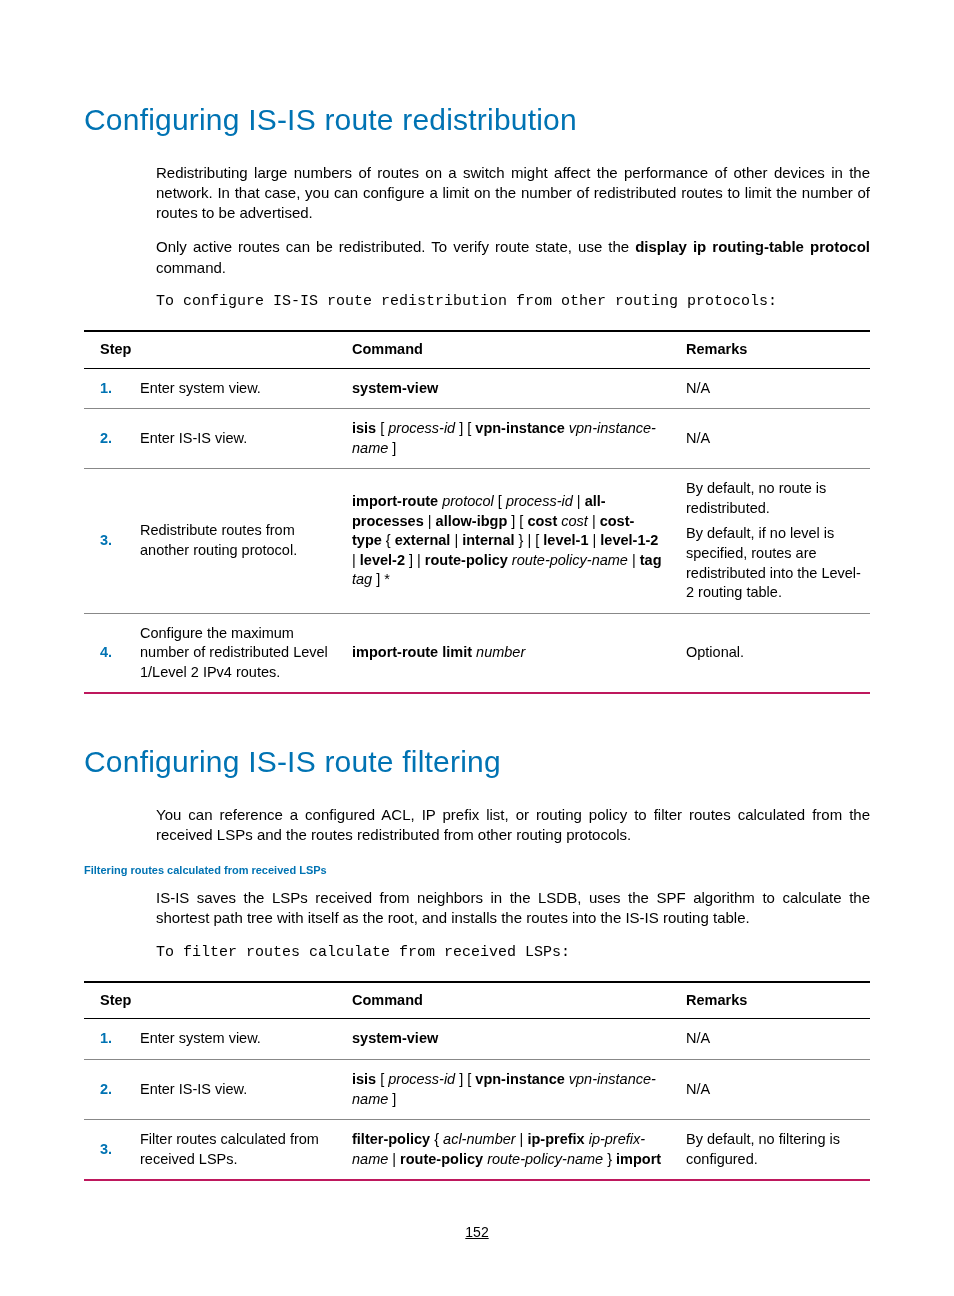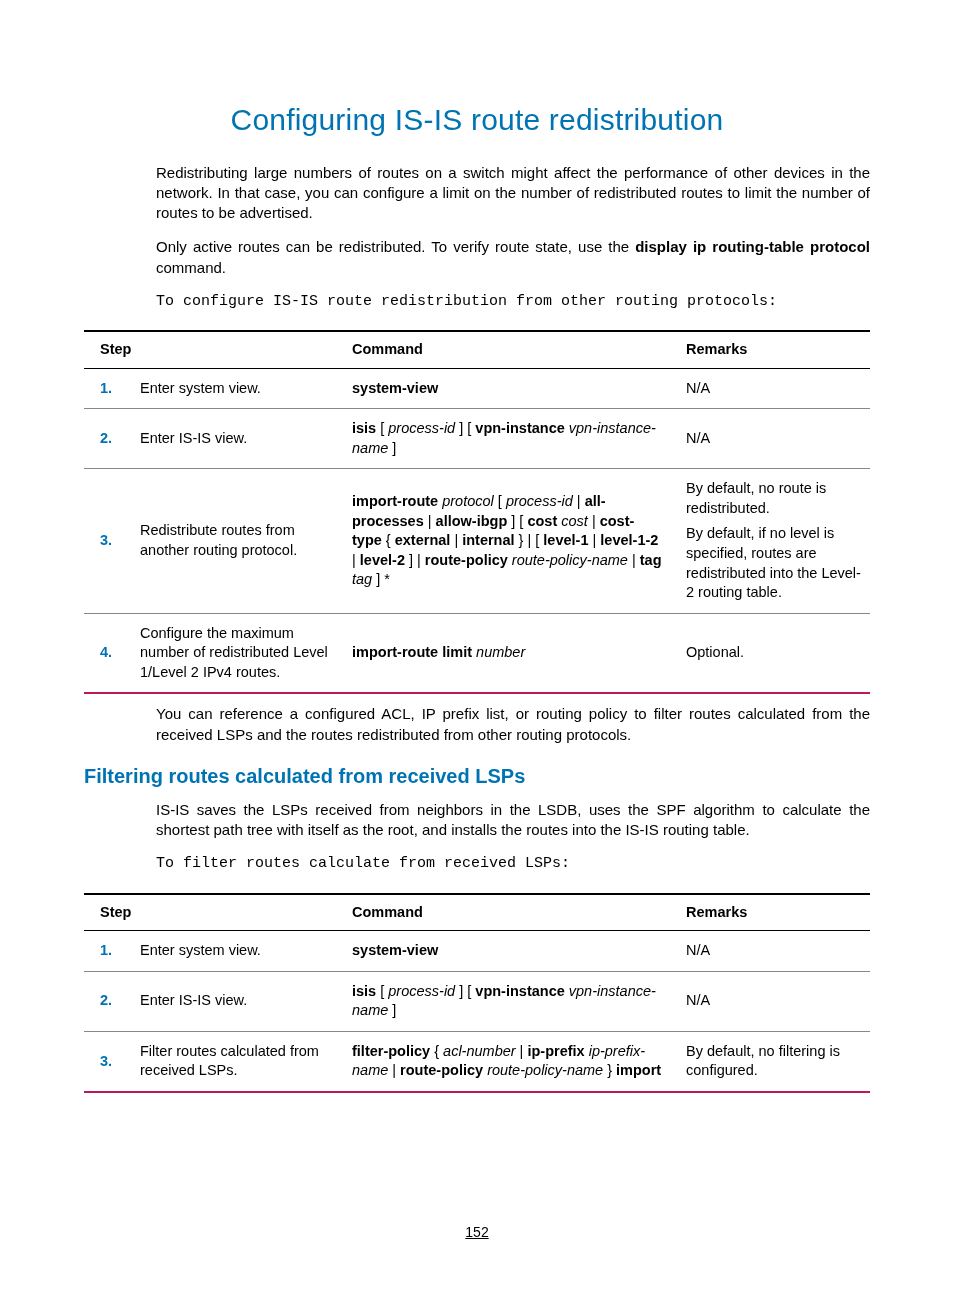--- a/index.html
+++ b/index.html
@@ -18,21 +18,20 @@
     padding: 100px 84px 0 84px;
     font-size: 15px;
     line-height: 1.35;
   }
   h1.section {
     color: #0073b3;
     font-weight: 400;
     font-size: 30px;
     margin: 0 0 22px 0;
     letter-spacing: 0.2px;
-    text-align: center;
   }
   h1.section.sec2 { margin-top: 48px; }
   .body-para {
     margin: 0 0 14px 0;
     margin-left: 72px;
     text-align: justify;
     font-size: 15px;
   }
   .body-para.lead { margin-bottom: 18px; font-family: Liberation Mono, monospace; }
   .bold { font-weight: 700; }
@@ -67,21 +66,21 @@
   }
   th.numhead { padding-left: 16px !important; }
   .col-step { width: 200px; }
   .col-cmd { width: 310px; padding-right: 18px !important; margin-top: 31px; }
   .col-rem { }
   .cmd .b { font-weight: 700; }
   .cmd .i { font-style: italic; }
   .sub-heading {
     color: #0073b3;
     font-weight: 700;
-    font-size: 20px;
+    font-size: 11px;
     margin: 18px 0 10px 0;
   }
   .rem-block div { margin-bottom: 6px; }
   .rem-block div:last-child { margin-bottom: 0; }
   .pagenum {
     position: absolute;
     bottom: 54px;
     left: 0;
     width: 100%;
     text-align: center;
@@ -138,20 +137,21 @@
         </tr>
         <tr>
           <td class="numcell">4.</td>
           <td class="col-step">Configure the maximum number of redistributed Level 1/Level 2 IPv4 routes.</td>
           <td class="col-cmd cmd"><span class="b">import-route limit</span> <span class="i">number</span></td>
           <td class="col-rem">Optional.</td>
         </tr>
       </tbody>
   </table>
 
+  <h1 class="section sec2">Configuring IS-IS route filtering</h1>
 
   <p class="body-para">You can reference a configured ACL, IP prefix list, or routing policy to filter routes calculated from the received LSPs and the routes redistributed from other routing protocols.</p>
 
   <div class="sub-heading">Filtering routes calculated from received LSPs</div>
 
   <p class="body-para">IS-IS saves the LSPs received from neighbors in the LSDB, uses the SPF algorithm to calculate the shortest path tree with itself as the root, and installs the routes into the IS-IS routing table.</p>
   <p class="body-para lead">To filter routes calculate from received LSPs:</p>
 
   <table class="step-table">
     <thead>

